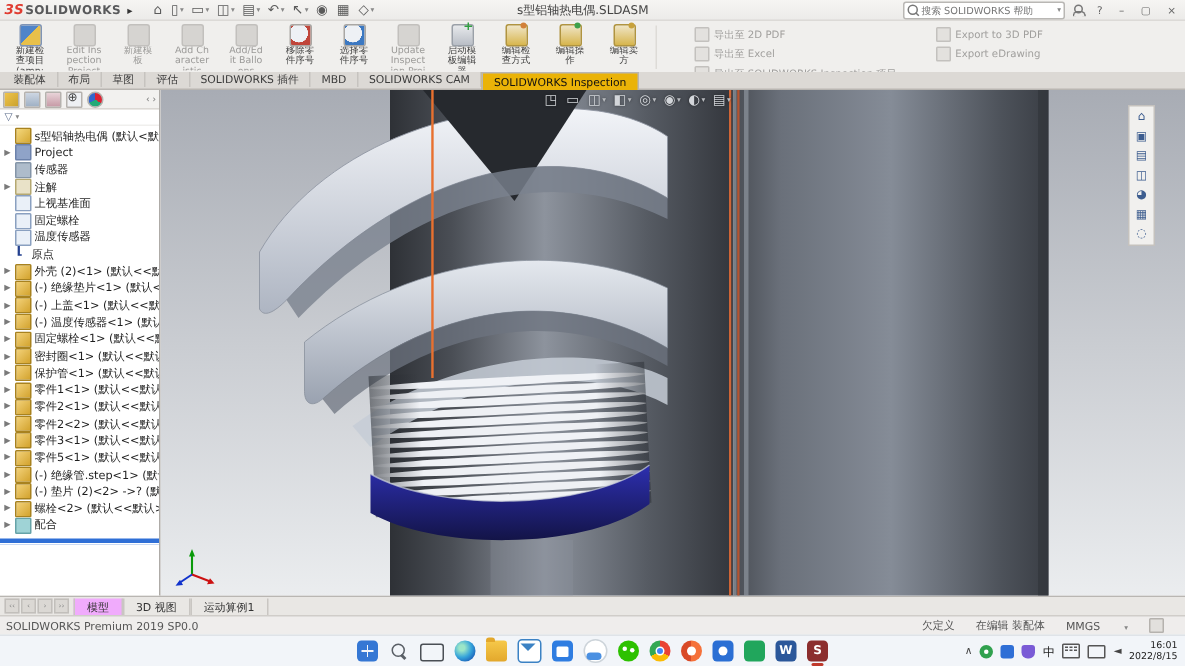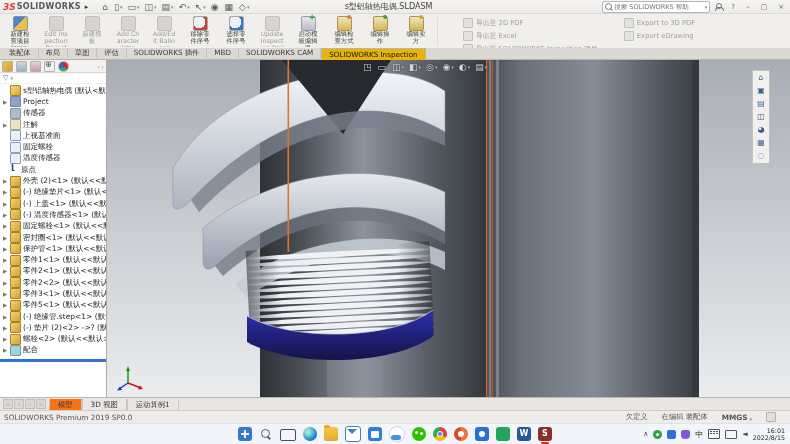--- a/index.html
+++ b/index.html
@@ -112,27 +112,27 @@
   .dot{width:3px;height:3px;border-radius:50%;}
   .dot.up{background:#3aa0ff;} .dot.dn{background:#35c960;}
   .triad{position:absolute;left:8px;bottom:4px;}
 
   
   .doctabs{height:12px;flex:0 0 12px;background:#e9e7e4;border-top:1px solid #b9b6b2;display:flex;align-items:center;
            font-size:7.3px;color:#333;}
   .dnav{display:flex;gap:1px;padding:0 3px;}
   .dnav span{width:8px;height:8px;background:#dbd8d4;border:1px solid #c2bfbb;font-size:5px;line-height:8px;text-align:center;color:#888;}
   .dtab{padding:0 8px;height:11px;line-height:11px;border-right:1px solid #c9c6c2;border-left:1px solid #c9c6c2;white-space:nowrap;}
-  .dtab.ic-act{background:#f97316;}
+  .dtab.ic-act{background:#f0abfc;}
 
   
   .statusbar{height:12px;flex:0 0 12px;background:#efedec;border-top:1px solid #d0cdc9;display:flex;align-items:center;
              font-size:7.3px;color:#555;padding:0 4px;}
   .sright{margin-left:auto;display:flex;align-items:center;gap:14px;margin-right:10px;}
-  .sunits{display:flex;align-items:flex-end;gap:2px;font-weight:bold;}
+  .sunits{display:flex;align-items:flex-end;gap:16px;}
   .sicon{width:8px;height:8px;border:1px solid #b5b2ae;background:#e2e0dd;border-radius:1px;}
 
   
   .taskbar{height:20px;flex:0 0 20px;background:#f2f5f9;border-top:1px solid #dfe3e8;position:relative;display:flex;align-items:center;}
   .tbcenter{position:absolute;left:0;right:0;display:flex;justify-content:center;gap:7px;align-items:center;}
   .tb{width:14px;height:14px;border-radius:3px;position:relative;flex:0 0 14px;}
   .tb-start{background:#3577d4;}
   .tb-start::after{content:"";position:absolute;inset:3px;
     background:linear-gradient(to right,transparent 43%,#f2f5f9 43% 57%,transparent 57%),
                linear-gradient(to bottom,transparent 43%,#f2f5f9 43% 57%,transparent 57%);}

